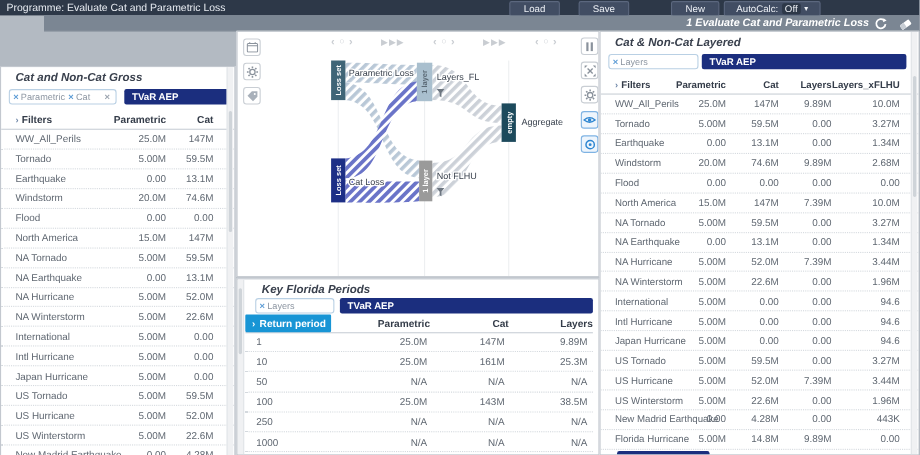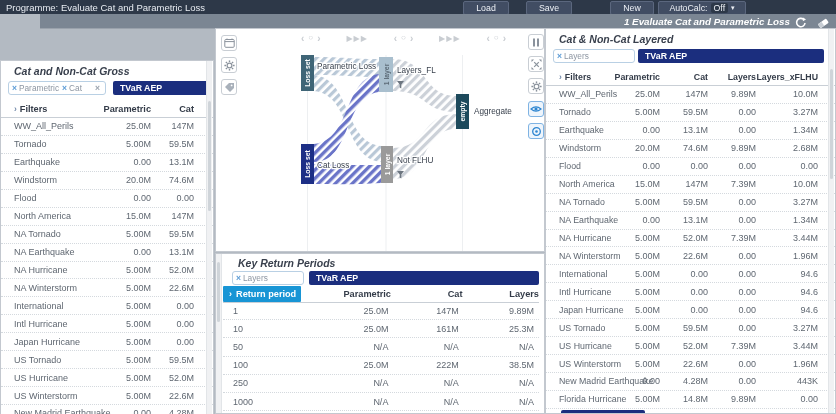--- a/index.html
+++ b/index.html
@@ -416,21 +416,21 @@
         <text x="101" y="139">Cat Loss</text>
         <text x="181" y="134">Not FLHU</text>
       </g>
 
       <path transform="translate(181,52)" d="M0,0 h7 l-2.7,3.4 v4 l-1.6,-1 v-3 Z" fill="#6d7680"></path>
       <path transform="translate(181,142)" d="M0,0 h7 l-2.7,3.4 v4 l-1.6,-1 v-3 Z" fill="#6d7680"></path>
     </svg>
   </div>
 
   <div class="panel p-krp">
-    <div class="panel-title" style="left:22px;top:3px;">Key Return Periods</div>
+    <div class="panel-title" style="left:22px;top:3px;">Key Florida Periods</div>
     <div class="chipbox" style="left:16px;top:17px;width:72px;">
       <span class="chip">
         <span class="x">×</span>
         <span>Layers</span>
       </span>
     </div>
     <div class="measure" style="left:93px;top:17px;width:230px;">TVaR AEP</div>
     <div class="krp-headrow">
       <span class="rp-cell">
         <span class="wchev">›</span>
@@ -459,21 +459,21 @@
         <div class="trow kt">
           <span class="cell c1 rowtxt">50</span>
           <span class="cell c2 num rowtxt">N/A</span>
           <span class="cell c3 num rowtxt">N/A</span>
           <span class="cell c4 num rowtxt">N/A</span>
         </div>
 
         <div class="trow kt">
           <span class="cell c1 rowtxt">100</span>
           <span class="cell c2 num rowtxt">25.0M</span>
-          <span class="cell c3 num rowtxt">222M</span>
+          <span class="cell c3 num rowtxt">143M</span>
           <span class="cell c4 num rowtxt">38.5M</span>
         </div>
 
         <div class="trow kt">
           <span class="cell c1 rowtxt">250</span>
           <span class="cell c2 num rowtxt">N/A</span>
           <span class="cell c3 num rowtxt">N/A</span>
           <span class="cell c4 num rowtxt">N/A</span>
         </div>
 

